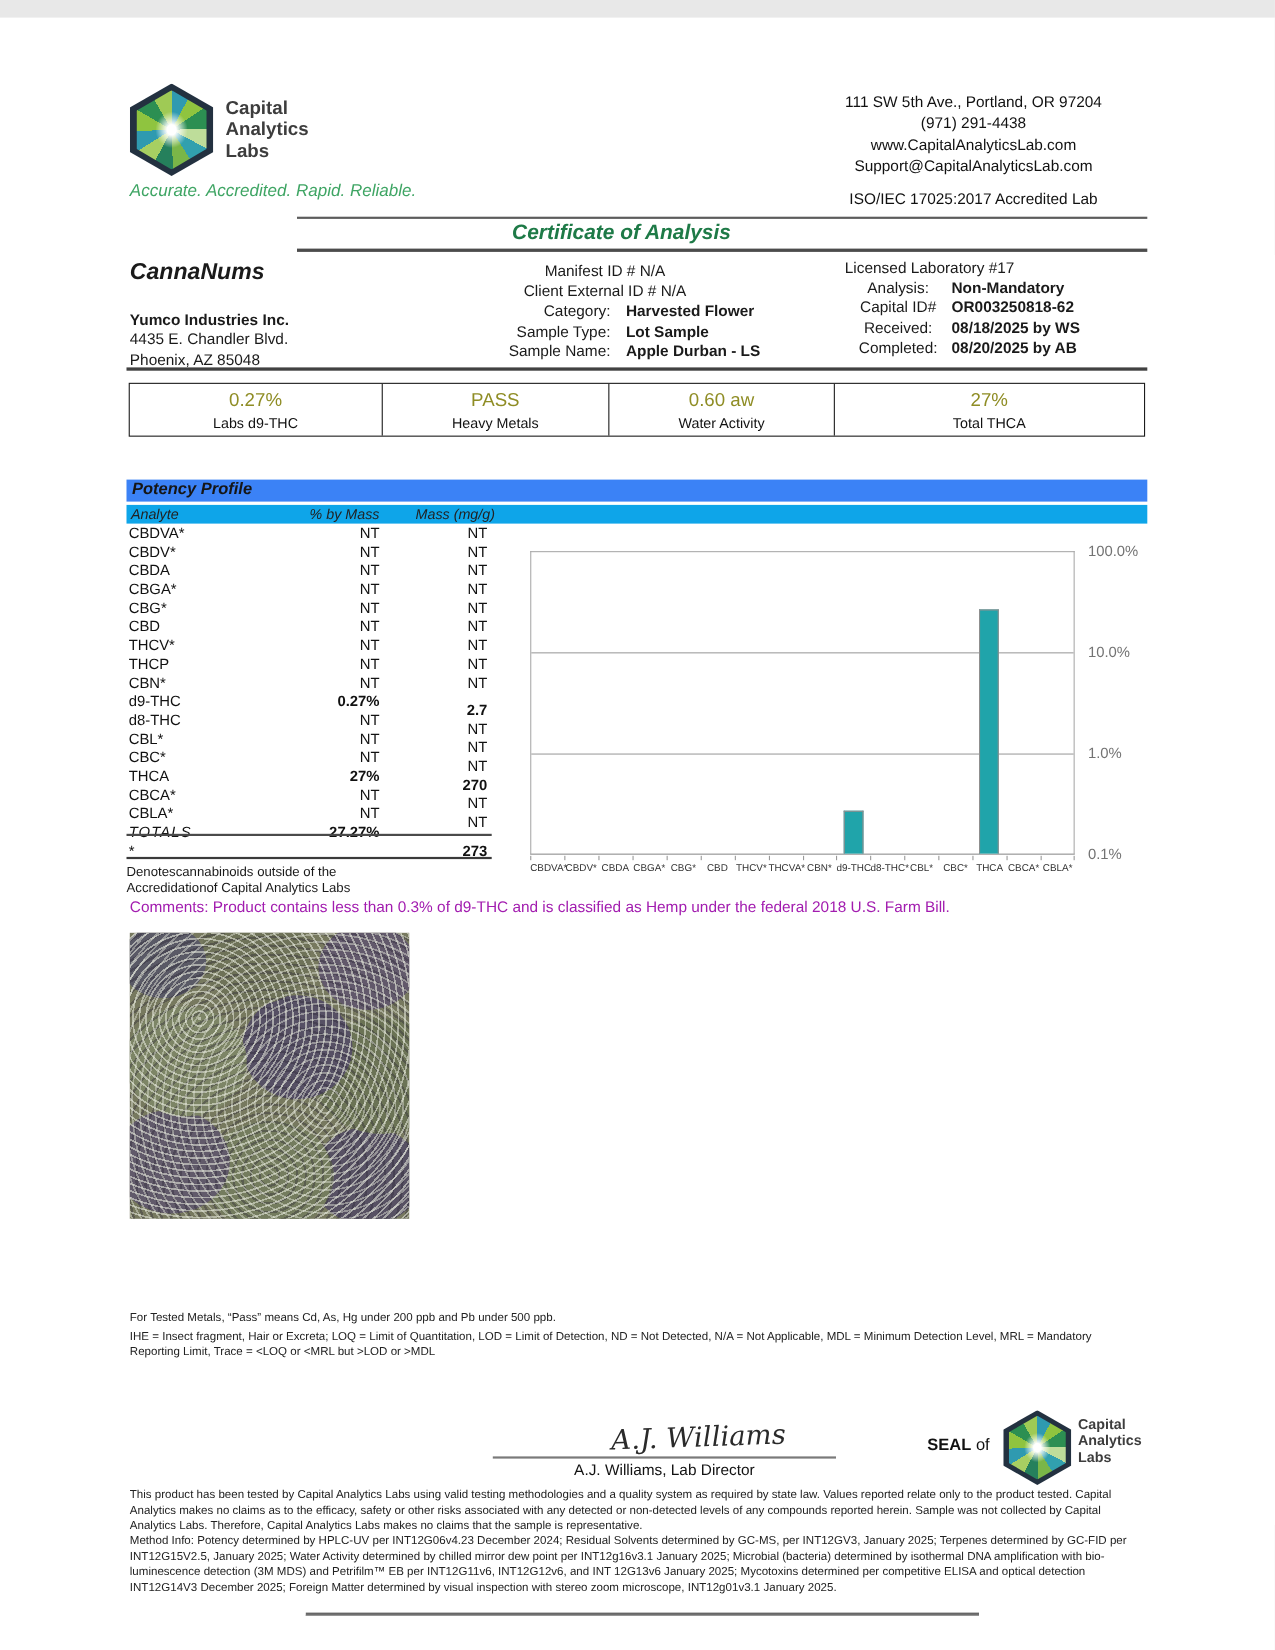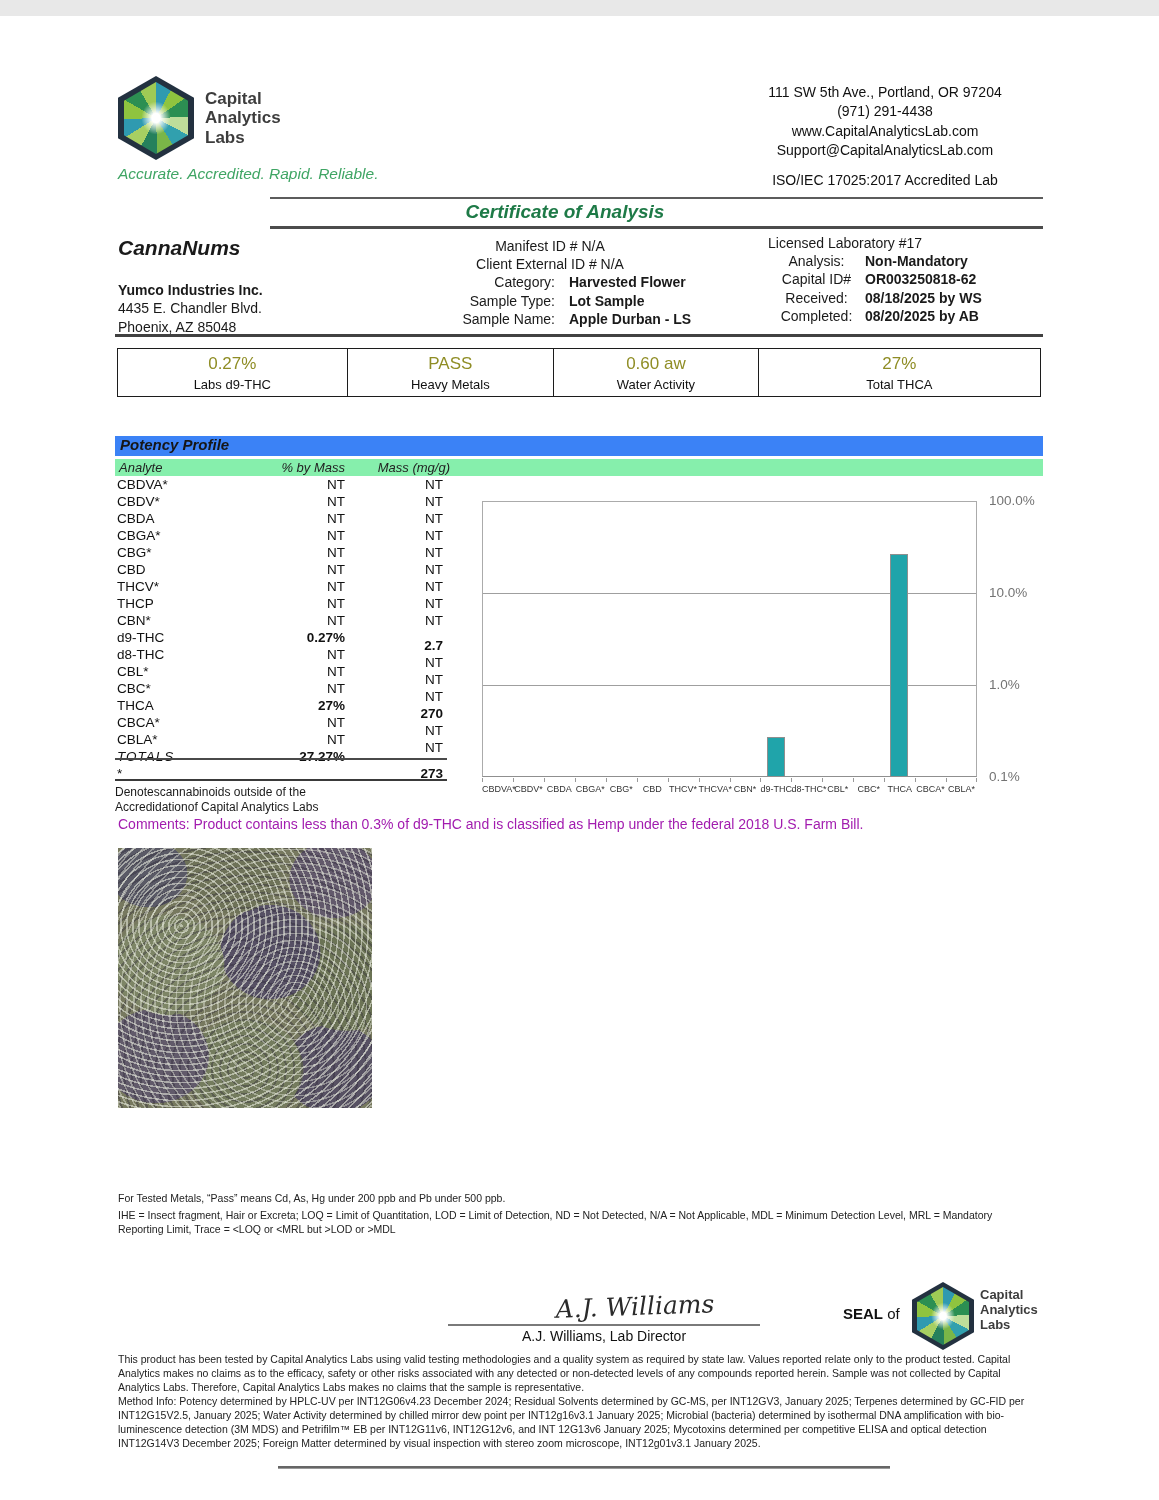--- a/index.html
+++ b/index.html
@@ -44,21 +44,21 @@
   .sum-cell { border-right:1.5px solid #1c1c1c; display:flex; flex-direction:column; align-items:center; justify-content:center; gap:3px; }
   .sum-cell:last-child { border-right:none; }
   .sum-cell .val { font-size:17px; color:#8f8d25; }
   .sum-cell .lab { font-size:13px; color:#111; }
   .c1{width:24.9%}.c2{width:22.4%}.c3{width:22.2%}.c4{width:30.5%}
 
   
   .potency { position:absolute; left:115px; top:420px; width:928px; }
   .pp-bar { height:20px; background:#3b82f6; display:flex; }
   .pp-bar span { font-size:15px; font-weight:700; font-style:italic; color:#161616; padding-left:5px; }
-  .pp-cols { position:relative; height:17px; background:#86efac; margin-top:3px; font-size:13px; font-style:italic; color:#222; }
+  .pp-cols { position:relative; height:17px; background:#0ea5e9; margin-top:3px; font-size:13px; font-style:italic; color:#222; }
   .pp-cols .h-analyte { position:absolute; left:4px; top:1px; }
   .pp-cols .h-pct { position:absolute; left:130px; width:100px; text-align:right; top:1px; }
   .pp-cols .h-mass { position:absolute; left:235px; width:100px; text-align:right; top:1px; }
   .pp-body { display:flex; align-items:flex-start; margin-top:1px; }
   .pp-table { width:332px; position:relative; }
   .pp-row { position:relative; height:17px; font-size:13.5px; color:#111; }
   .pp-row .a { position:absolute; left:2px; top:0; }
   .pp-row .p { position:absolute; left:130px; width:100px; text-align:right; top:0; }
   .pp-row .m { position:absolute; left:228px; width:100px; text-align:right; top:0; }
   .pp-row .stag { transform:translateY(8px); }

